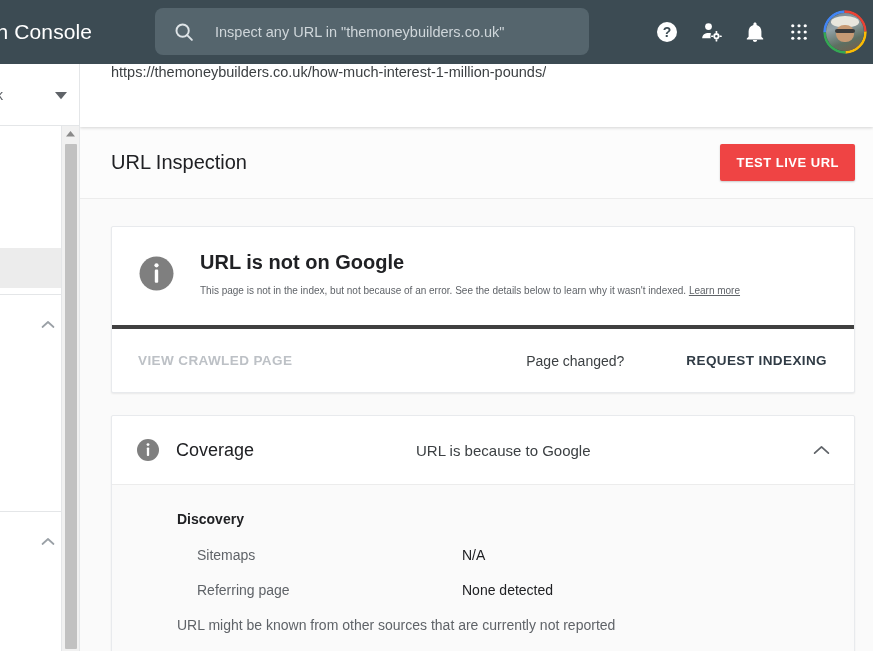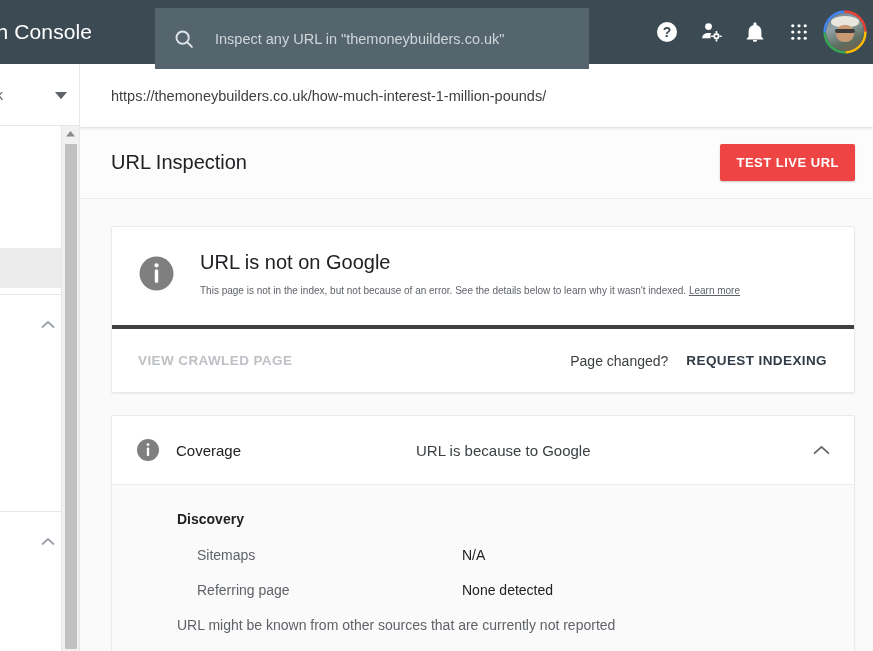--- a/index.html
+++ b/index.html
@@ -27,23 +27,23 @@
     color: #ffffff;
     font-size: 21px;
     letter-spacing: .1px;
     white-space: nowrap;
     margin-left: -14px;
     padding-right: 8px;
   }
   .searchbox {
     position: absolute;
     left: 155px; top: 8px;
-    width: 434px; height: 61px;
+    width: 434px; height: 47px;
     background: #55656d;
-    border-radius: 0;
+    border-radius: 8px;
     display: flex;
     align-items: center;
     padding: 0 18px;
     cursor: text;
   }
   .searchbox .s-icon { width: 22px; height: 22px; flex: 0 0 22px; opacity:.95; }
   .searchbox .s-text {
     margin-left: 20px;
     color: #cfd6da;
     font-size: 14.5px;
@@ -167,21 +167,21 @@
     cursor: grab;
   }
 
   
   .urlbar {
     position: absolute;
     top: 64px; left: 80px;
     width: 793px; height: 63px;
     background: #ffffff;
     display: flex;
-    align-items: center;
+    align-items: flex-start;
     padding-left: 31px;
     z-index: 18;
     box-shadow: 0 1px 3px rgba(0,0,0,.16);
   }
   .url-text {
     font-size: 14.5px;
     color: #3c4043;
     white-space: nowrap;
     overflow: hidden;
   }
@@ -236,21 +236,21 @@
   
   .status-body {
     display: flex;
     padding: 24px 26px 26px 26px;
   }
   .status-icon { flex: 0 0 38px; padding-top: 4px; }
   .status-txt { margin-left: 24px; padding-right: 12px; }
   .status-title {
     font-size: 20px;
     color: #202124;
-    font-weight: 400;
+    font-weight: 700;
     margin-bottom: 9px;
   }
   .status-desc {
     font-size: 10px;
     line-height: 16px;
     color: #5f6368;
     max-width: 580px;
   }
   .status-desc a {
     color: #5f6368;
@@ -264,21 +264,21 @@
     align-items: center;
     padding: 0 27px 0 26px;
   }
   .act-disabled {
     font-size: 13.5px;
     font-weight: bold;
     letter-spacing: .4px;
     color: #bdc1c6;
     cursor: default;
   }
-  .act-right { margin-left: auto; display: flex; align-items: center; }
+  .act-right { margin-left: auto; display: flex; align-items: center; gap: 44px; }
   .act-label {
     font-size: 14px;
     color: #3c4043;
     margin-right: 18px;
   }
   .act-link {
     font-size: 13.5px;
     font-weight: bold;
     letter-spacing: .4px;
     color: #303b45;
@@ -288,21 +288,21 @@
   
   .cov-head {
     height: 68px;
     display: flex;
     align-items: center;
     padding: 0 24px 0 24px;
     cursor: pointer;
   }
   .cov-icon { flex: 0 0 26px; display:flex; }
   .cov-name {
-    font-size: 15px;
+    font-size: 18px;
     color: #202124;
     margin-left: 14px;
     width: 240px;
   }
   .cov-val {
     font-size: 15px;
     color: #3c4043;
   }
   .cov-chev { margin-left: auto; }
 

